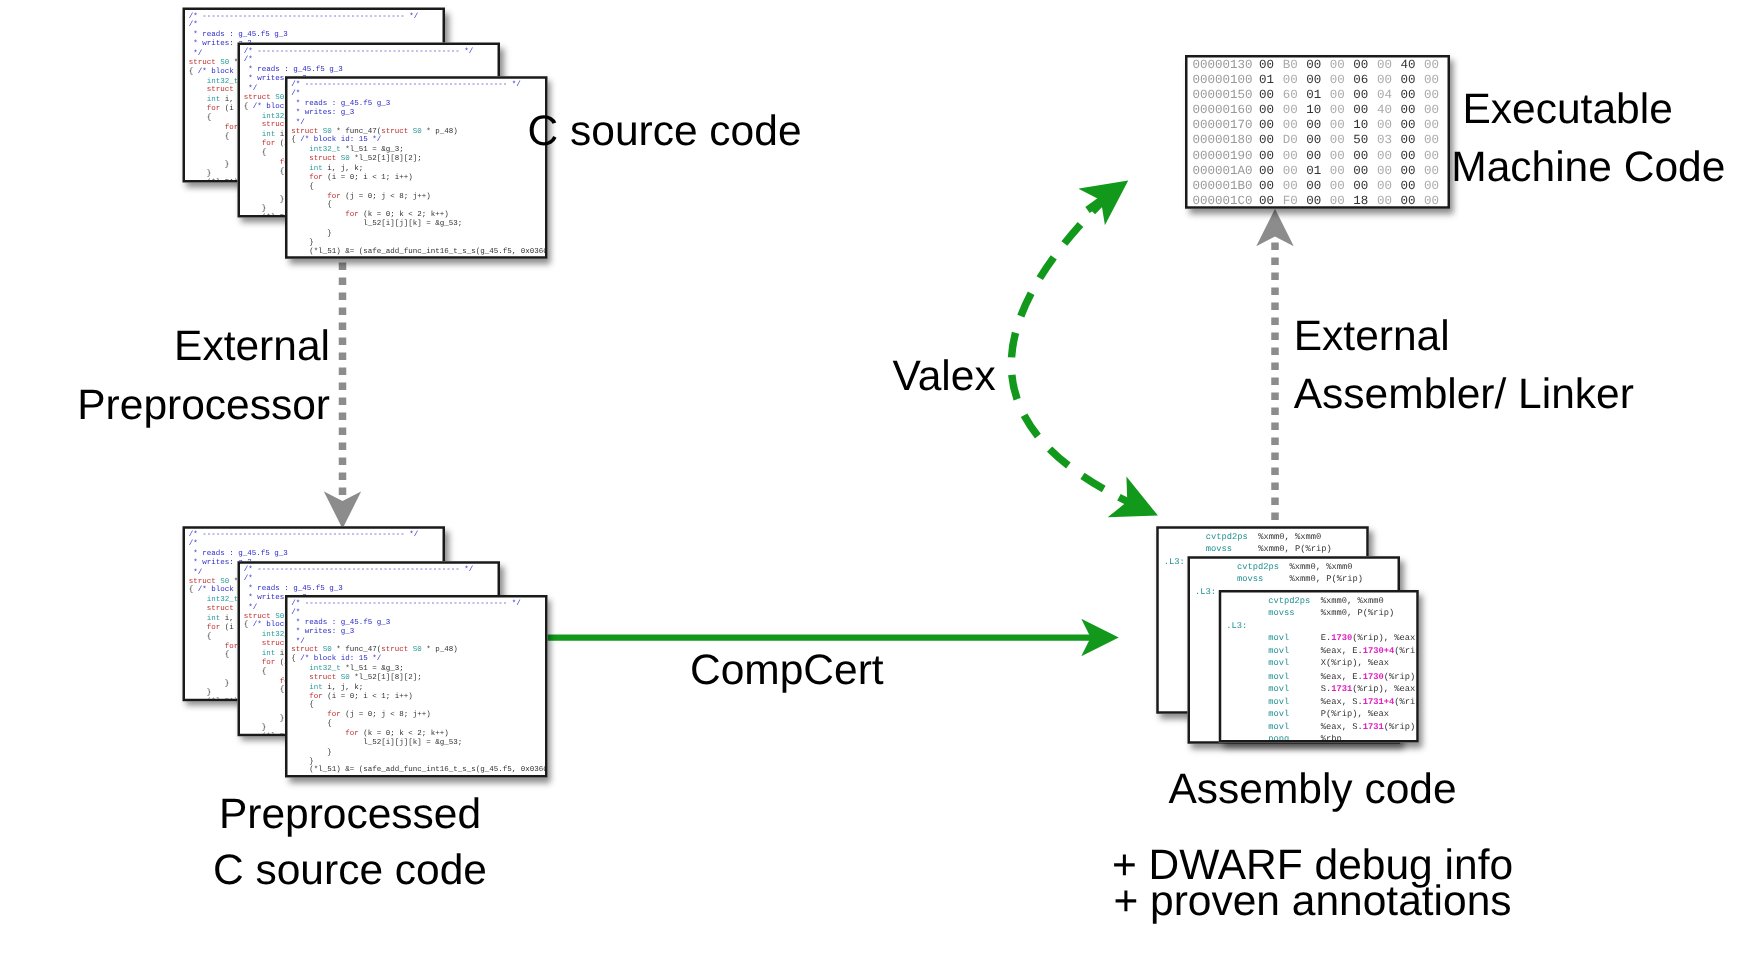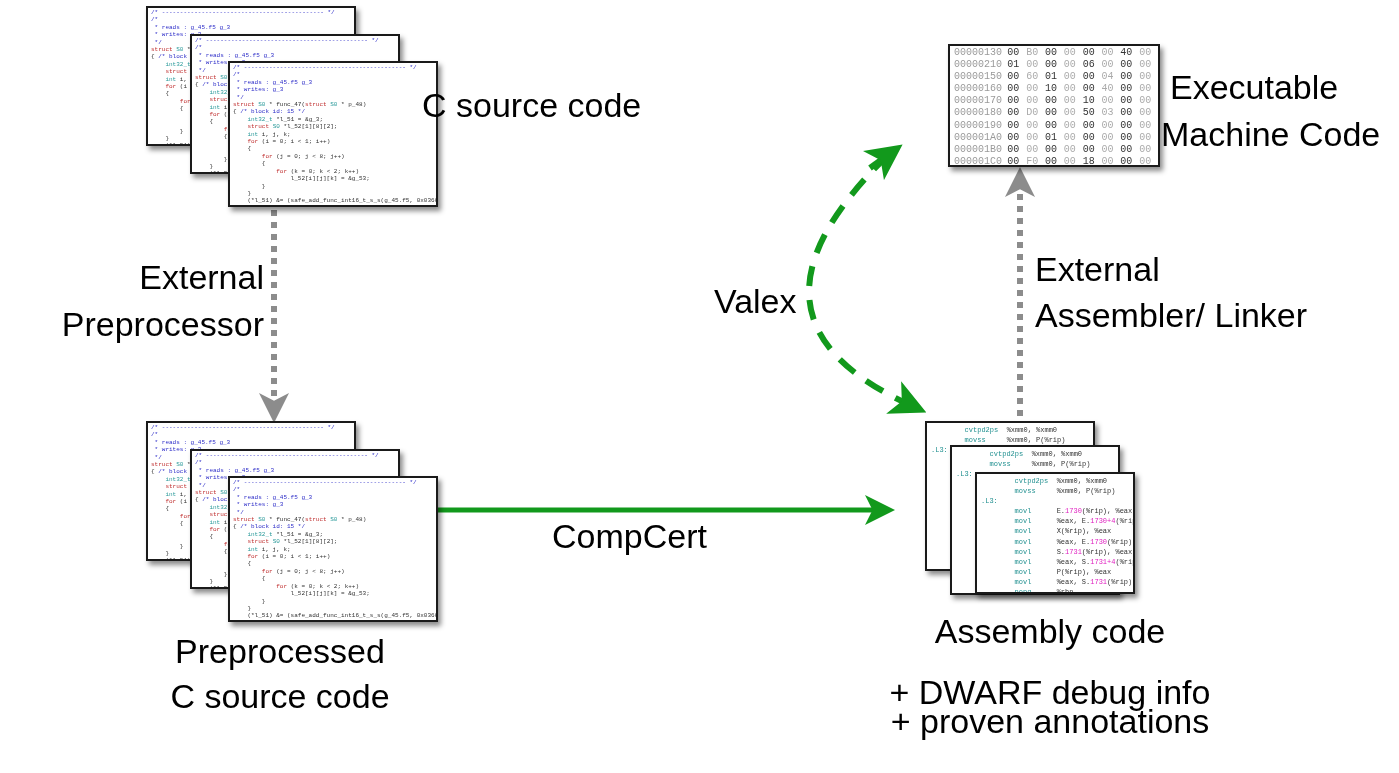--- a/index.html
+++ b/index.html
@@ -4,21 +4,21 @@
 <style>
   html, body { margin:0; padding:0; background:#ffffff; }
   body { width:1399px; height:773px; position:relative; overflow:hidden; font-family:"Liberation Sans", sans-serif; color:#000; }
   .doc { position:absolute; background:#fff; border:2px solid #1a1a1a; box-shadow:3px 4px 5px rgba(0,0,0,0.45); overflow:hidden; font-family:"Liberation Mono", monospace; font-size:6px; line-height:7.4px; padding:1px 3px; box-sizing:border-box; }
   .doc pre { margin:0; font:inherit; white-space:pre; color:#333; }
   .c-com { color:#2c2cc8; }
   .c-kw { color:#c03030; }
   .c-ty { color:#2a9a9a; }
   .asm { font-size:7px; line-height:10.1px; padding:2px 4px; }
   .asm .kw { color:#1f8f8f; }
-  .asm .num { color:#e020c0; }
+  .asm .num { color:#e020c0;font-weight:bold; }
   .hex { position:absolute; left:948px; top:44px; width:212px; height:123px; border:2px solid #1a1a1a; background:#fff; box-shadow:3px 4px 5px rgba(0,0,0,0.45); font-family:"Liberation Mono", monospace; font-size:10px; line-height:12.1px; padding:1px 0 0 4px; box-sizing:border-box; }
   .hexrow { display:flex; white-space:pre; }
   .hexaddr { color:#9a9a9a; width:54px; }
   .hexbyte { width:19.1px; color:#333; }
   .hexbyte.dim { color:#aaa; }
   .label { position:absolute; font-size:34px; line-height:39px; white-space:nowrap; }
   svg.overlay { position:absolute; left:0; top:0; }
 </style>
 </head>
 <body>
@@ -235,21 +235,21 @@
         <span class="kw">movl      </span>P(%rip), %eax
         <span class="kw">movl      </span>%eax, S.<span class="num">1731</span>(%rip)
         <span class="kw">popq      </span>%rbp
         , 
         </pre>
     </div>
   </div>
 
 <div class="hex" id="hexdump">
     <div class="hexrow"><span class="hexaddr">00000130</span><span class="hexbyte">00</span><span class="hexbyte dim">B0</span><span class="hexbyte">00</span><span class="hexbyte dim">00</span><span class="hexbyte">00</span><span class="hexbyte dim">00</span><span class="hexbyte">40</span><span class="hexbyte dim">00</span></div>
-    <div class="hexrow"><span class="hexaddr">00000210</span><span class="hexbyte">01</span><span class="hexbyte dim">00</span><span class="hexbyte">00</span><span class="hexbyte dim">00</span><span class="hexbyte">06</span><span class="hexbyte dim">00</span><span class="hexbyte">00</span><span class="hexbyte dim">00</span></div>
+    <div class="hexrow"><span class="hexaddr">00000100</span><span class="hexbyte">01</span><span class="hexbyte dim">00</span><span class="hexbyte">00</span><span class="hexbyte dim">00</span><span class="hexbyte">06</span><span class="hexbyte dim">00</span><span class="hexbyte">00</span><span class="hexbyte dim">00</span></div>
     <div class="hexrow"><span class="hexaddr">00000150</span><span class="hexbyte">00</span><span class="hexbyte dim">60</span><span class="hexbyte">01</span><span class="hexbyte dim">00</span><span class="hexbyte">00</span><span class="hexbyte dim">04</span><span class="hexbyte">00</span><span class="hexbyte dim">00</span></div>
     <div class="hexrow"><span class="hexaddr">00000160</span><span class="hexbyte">00</span><span class="hexbyte dim">00</span><span class="hexbyte">10</span><span class="hexbyte dim">00</span><span class="hexbyte">00</span><span class="hexbyte dim">40</span><span class="hexbyte">00</span><span class="hexbyte dim">00</span></div>
     <div class="hexrow"><span class="hexaddr">00000170</span><span class="hexbyte">00</span><span class="hexbyte dim">00</span><span class="hexbyte">00</span><span class="hexbyte dim">00</span><span class="hexbyte">10</span><span class="hexbyte dim">00</span><span class="hexbyte">00</span><span class="hexbyte dim">00</span></div>
     <div class="hexrow"><span class="hexaddr">00000180</span><span class="hexbyte">00</span><span class="hexbyte dim">D0</span><span class="hexbyte">00</span><span class="hexbyte dim">00</span><span class="hexbyte">50</span><span class="hexbyte dim">03</span><span class="hexbyte">00</span><span class="hexbyte dim">00</span></div>
     <div class="hexrow"><span class="hexaddr">00000190</span><span class="hexbyte">00</span><span class="hexbyte dim">00</span><span class="hexbyte">00</span><span class="hexbyte dim">00</span><span class="hexbyte">00</span><span class="hexbyte dim">00</span><span class="hexbyte">00</span><span class="hexbyte dim">00</span></div>
     <div class="hexrow"><span class="hexaddr">000001A0</span><span class="hexbyte">00</span><span class="hexbyte dim">00</span><span class="hexbyte">01</span><span class="hexbyte dim">00</span><span class="hexbyte">00</span><span class="hexbyte dim">00</span><span class="hexbyte">00</span><span class="hexbyte dim">00</span></div>
     <div class="hexrow"><span class="hexaddr">000001B0</span><span class="hexbyte">00</span><span class="hexbyte dim">00</span><span class="hexbyte">00</span><span class="hexbyte dim">00</span><span class="hexbyte">00</span><span class="hexbyte dim">00</span><span class="hexbyte">00</span><span class="hexbyte dim">00</span></div>
     <div class="hexrow"><span class="hexaddr">000001C0</span><span class="hexbyte">00</span><span class="hexbyte dim">F0</span><span class="hexbyte">00</span><span class="hexbyte dim">00</span><span class="hexbyte">18</span><span class="hexbyte dim">00</span><span class="hexbyte">00</span><span class="hexbyte dim">00</span></div>
   </div>
 

